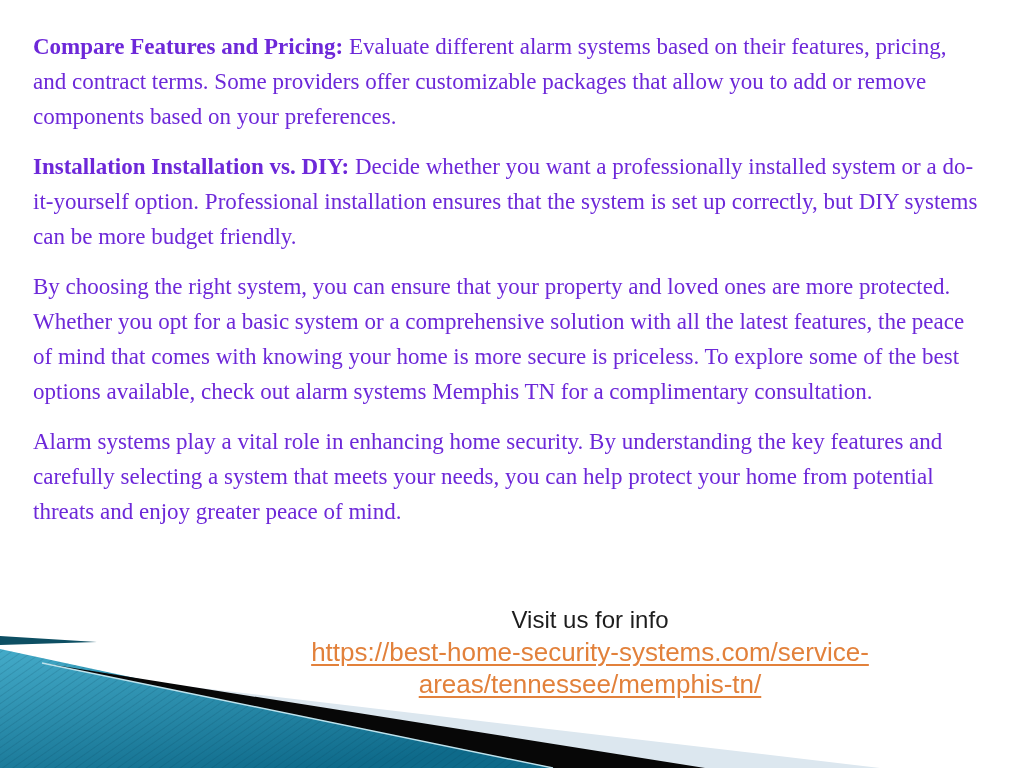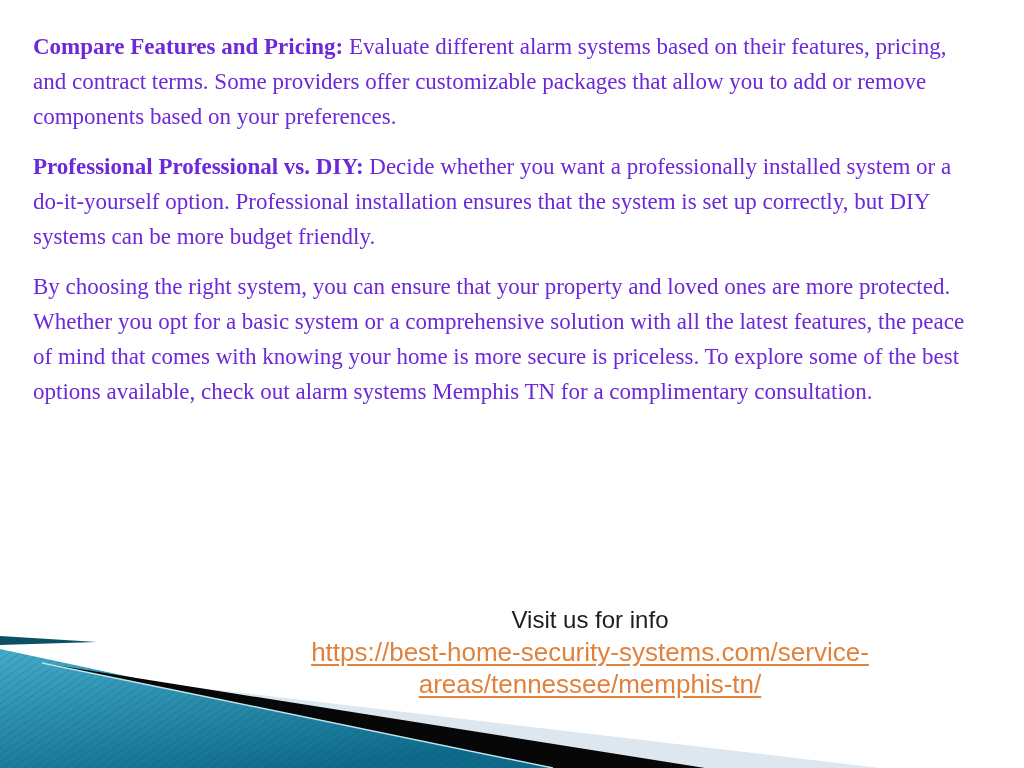--- a/index.html
+++ b/index.html
@@ -79,24 +79,25 @@
     <polygon points="0,649 553,768 0,768" fill="url(#stripes)"></polygon>
     <polygon points="158,683 880,768 565,768" fill="#DCE7EF"></polygon>
     <polygon points="42,663 705,768 553,768" fill="#070707"></polygon>
     <line x1="42" y1="663" x2="553" y2="768" stroke-width="1.4" stroke="#BEE3ED"></line>
     <polygon points="0,636 97,642 0,645" fill="#0D4F63"></polygon>
   </svg>
 
   <main class="content">
     <p><b>Compare Features and Pricing:</b> <span>Evaluate different alarm systems based on their features, pricing, and contract terms. Some providers offer customizable packages that allow you to add or remove components based on your preferences.</span></p>
 
-    <p><b>Professional Professional vs. DIY:</b> <span>Decide whether you want a professionally installed system or a do-it-yourself option. Professional installation ensures that the system is set up correctly, but DIY systems can be more budget friendly.</span></p>
+    <p><b>Installation Installation vs. DIY:</b> <span>Decide whether you want a professionally installed system or a do-it-yourself option. Professional installation ensures that the system is set up correctly, but DIY systems can be more budget friendly.</span></p>
 
     <p><span>By choosing the right system, you can ensure that your property and loved ones are more protected. Whether you opt for a basic system or a comprehensive solution with all the latest features, the peace of mind that comes with knowing your home is more secure is priceless. To explore some of the best options available, check out alarm systems Memphis TN for a complimentary consultation.</span></p>
 
+    <p><span>Alarm systems play a vital role in enhancing home security. By understanding the key features and carefully selecting a system that meets your needs, you can help protect your home from potential threats and enjoy greater peace of mind.</span></p>
   </main>
 
   <footer class="footer">
     <div class="cta">Visit us for info</div>
     <a class="url-link" href="#">
       <span class="url-line">https://best-home-security-systems.com/service-</span>
       <span class="url-line">areas/tennessee/memphis-tn/</span>
     </a>
   </footer>
 

